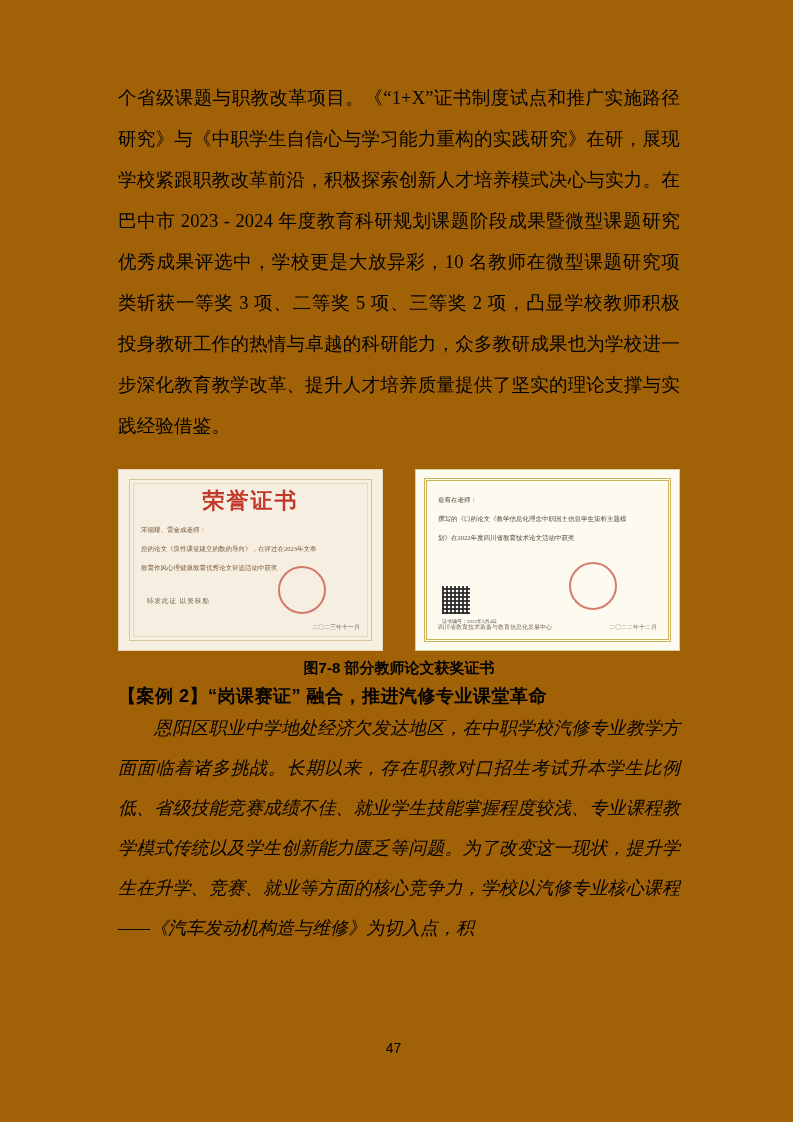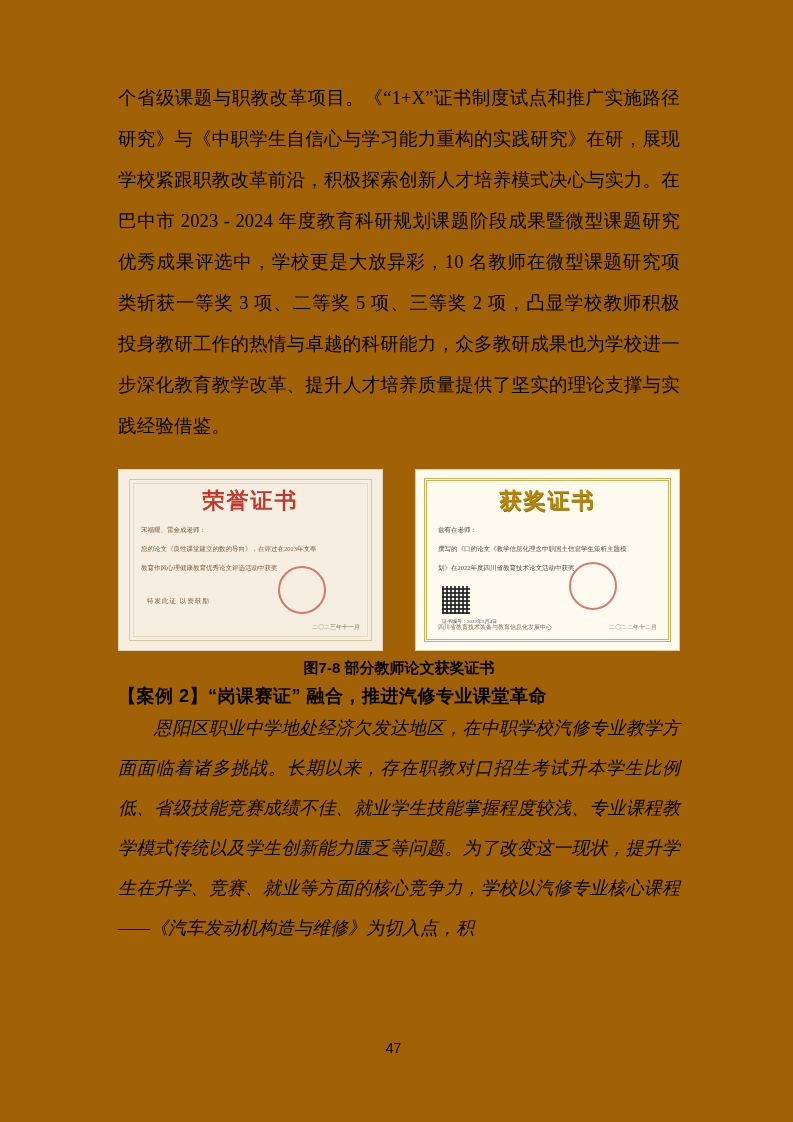--- a/index.html
+++ b/index.html
@@ -218,21 +218,20 @@
           <div class="seal left-seal"></div>
           <div class="cert-foot">
             <span></span>
             <span>二〇二三年十一月</span>
           </div>
         </div>
       </div>
 
       <div class="cert cert-right">
         <div class="cert-inner">
-          <div class="cert-title gold">获奖证书</div>
           <div class="cert-sub r">兹有在老师：</div>
           <div class="cert-sub r">撰写的《口的论文《教学信息化理念中职国土信息学生策析主题模</div>
           <div class="cert-sub r">划》在2022年度四川省教育技术论文活动中获奖</div>
           <div class="qr"></div>
           <div class="qr-label">证书编号：2022年3月4日</div>
           <div class="seal right-seal"></div>
           <div class="cert-foot">
             <span>四川省教育技术装备与教育信息化发展中心</span>
             <span>二〇二二年十二月</span>
           </div>

